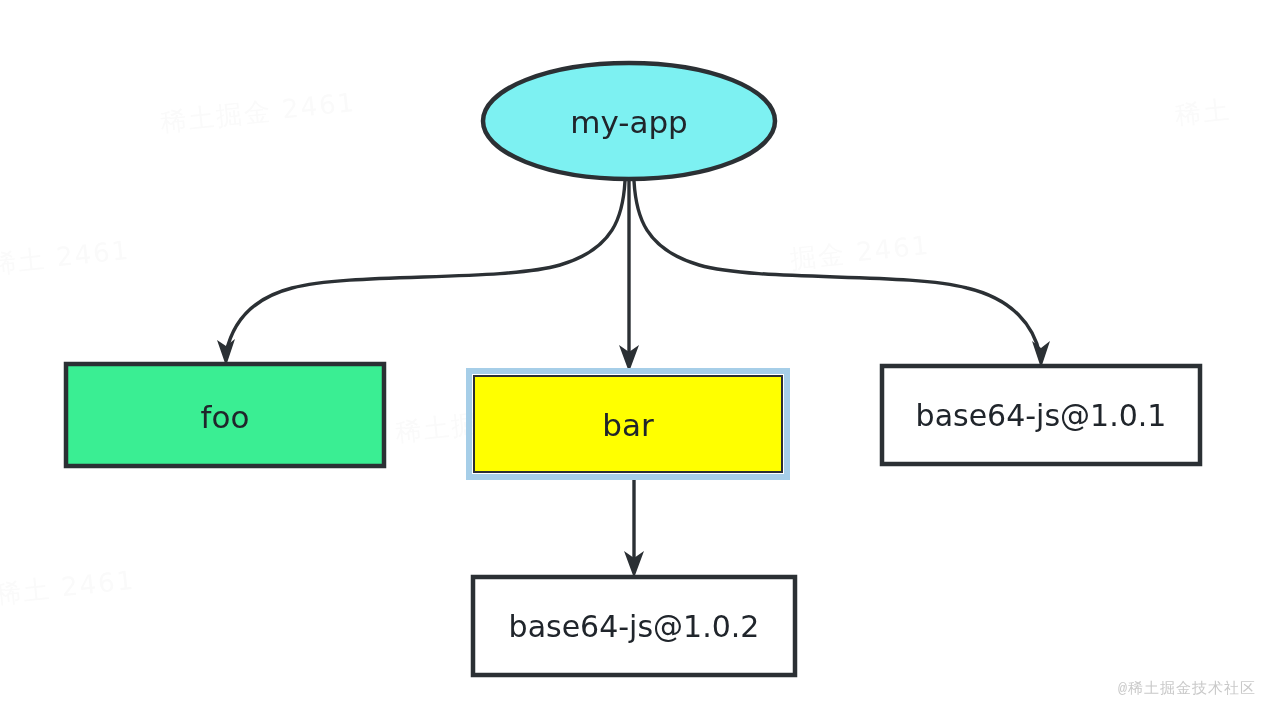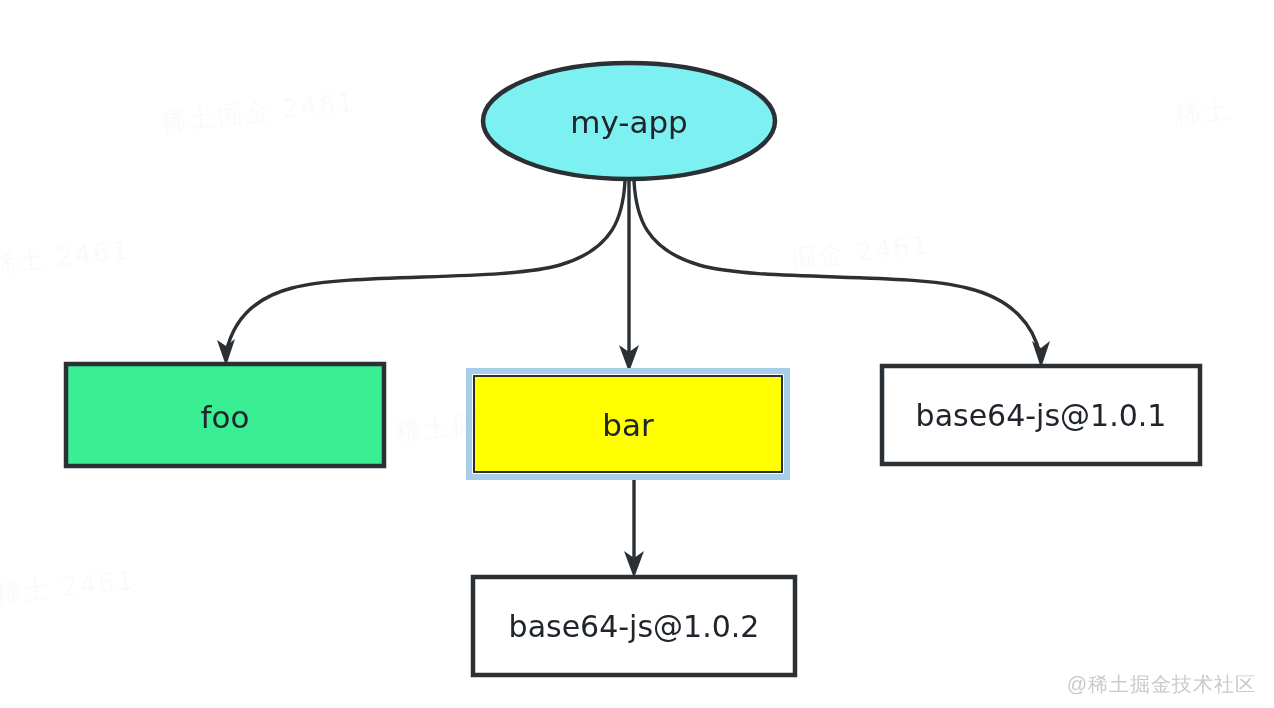--- a/index.html
+++ b/index.html
@@ -42,22 +42,22 @@
     stroke-width: 3.4;
   }
   .arrow-head {
     fill: #2b3034;
     stroke: none;
   }
   .watermark-corner {
     position: absolute;
     right: 18px;
     bottom: 10px;
-    font-family: Liberation Sans, sans-serif;
-    font-size: 20px;
+    font-family: Liberation Mono, monospace;
+    font-size: 15px;
     color: #c9c9c9;
     letter-spacing: 1px;
     white-space: nowrap;
     user-select: none;
   }
   .bg-watermark {
     position: absolute;
     font-family: "DejaVu Sans", sans-serif;
     font-size: 26px;
     color: #fafafa;

